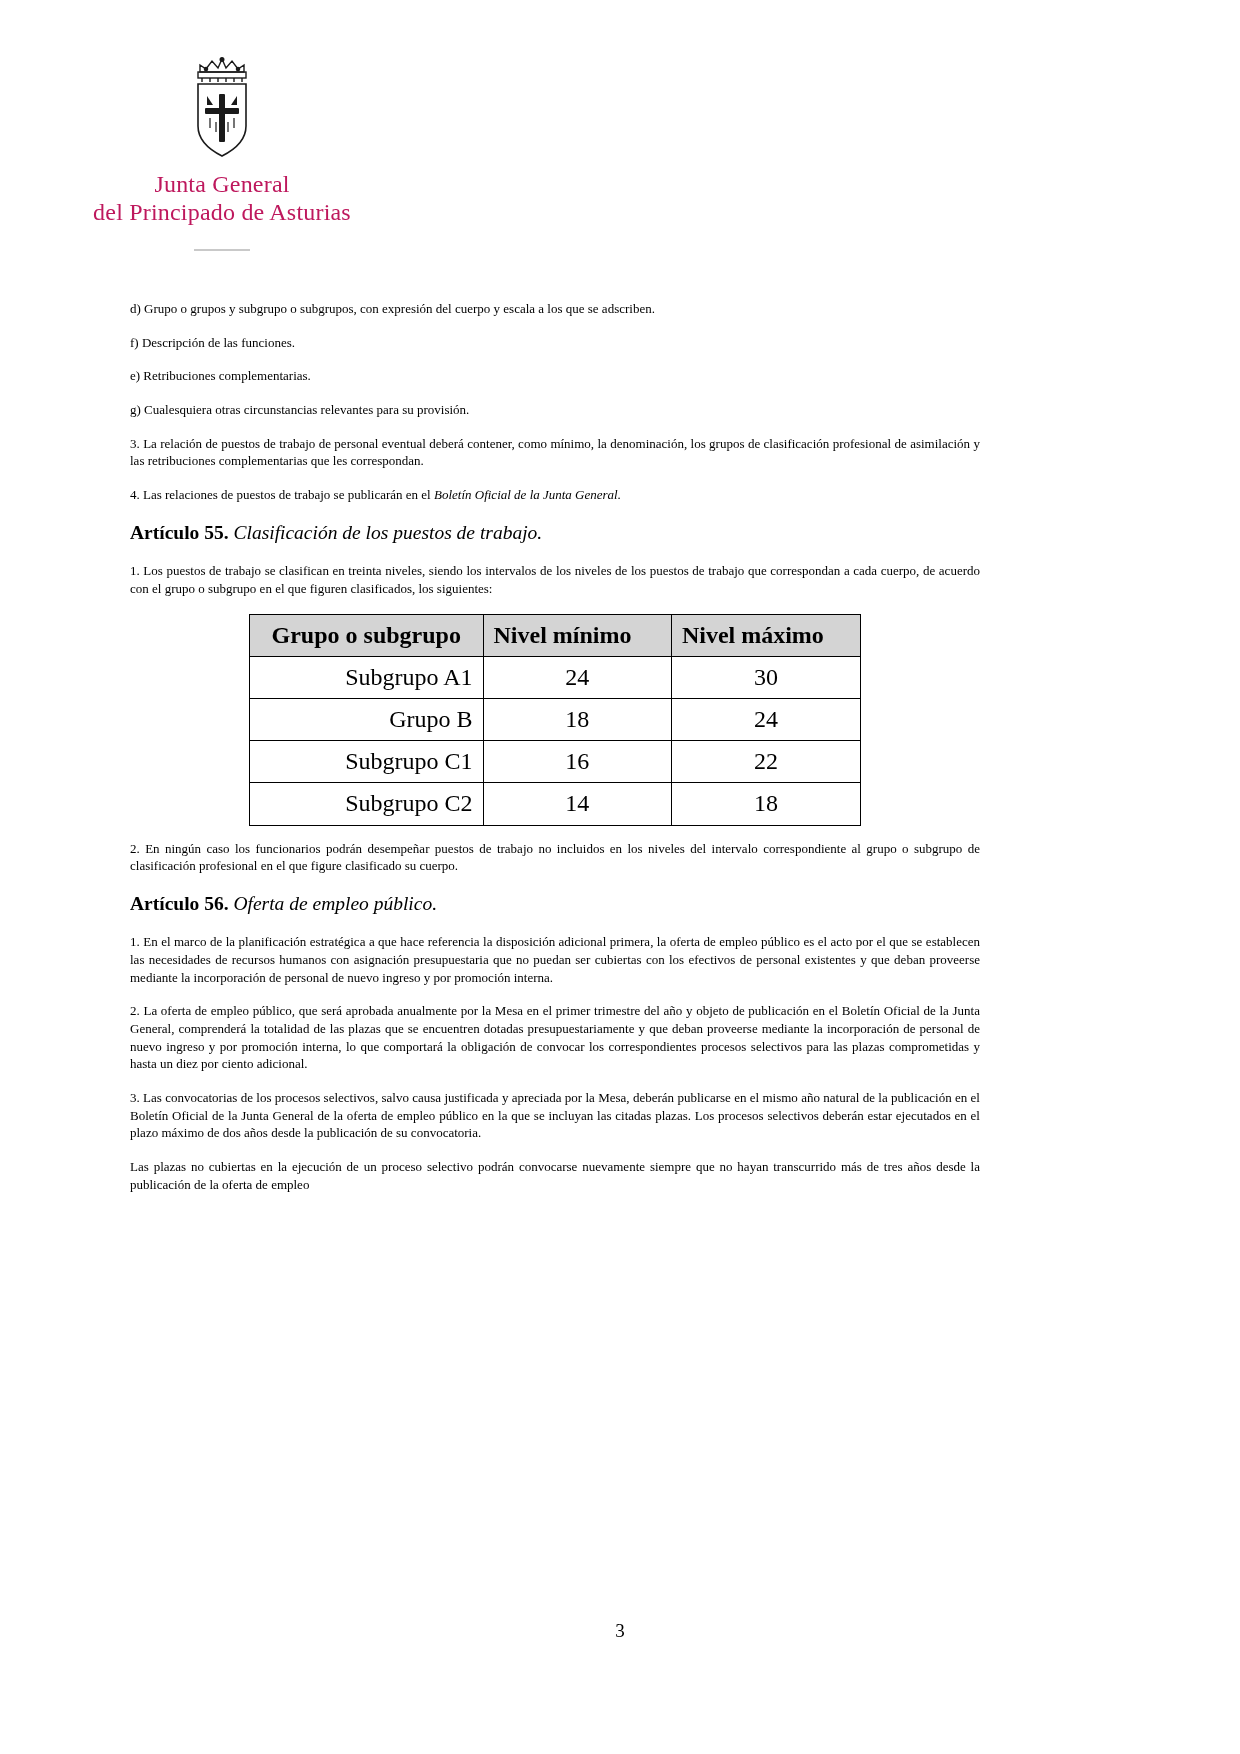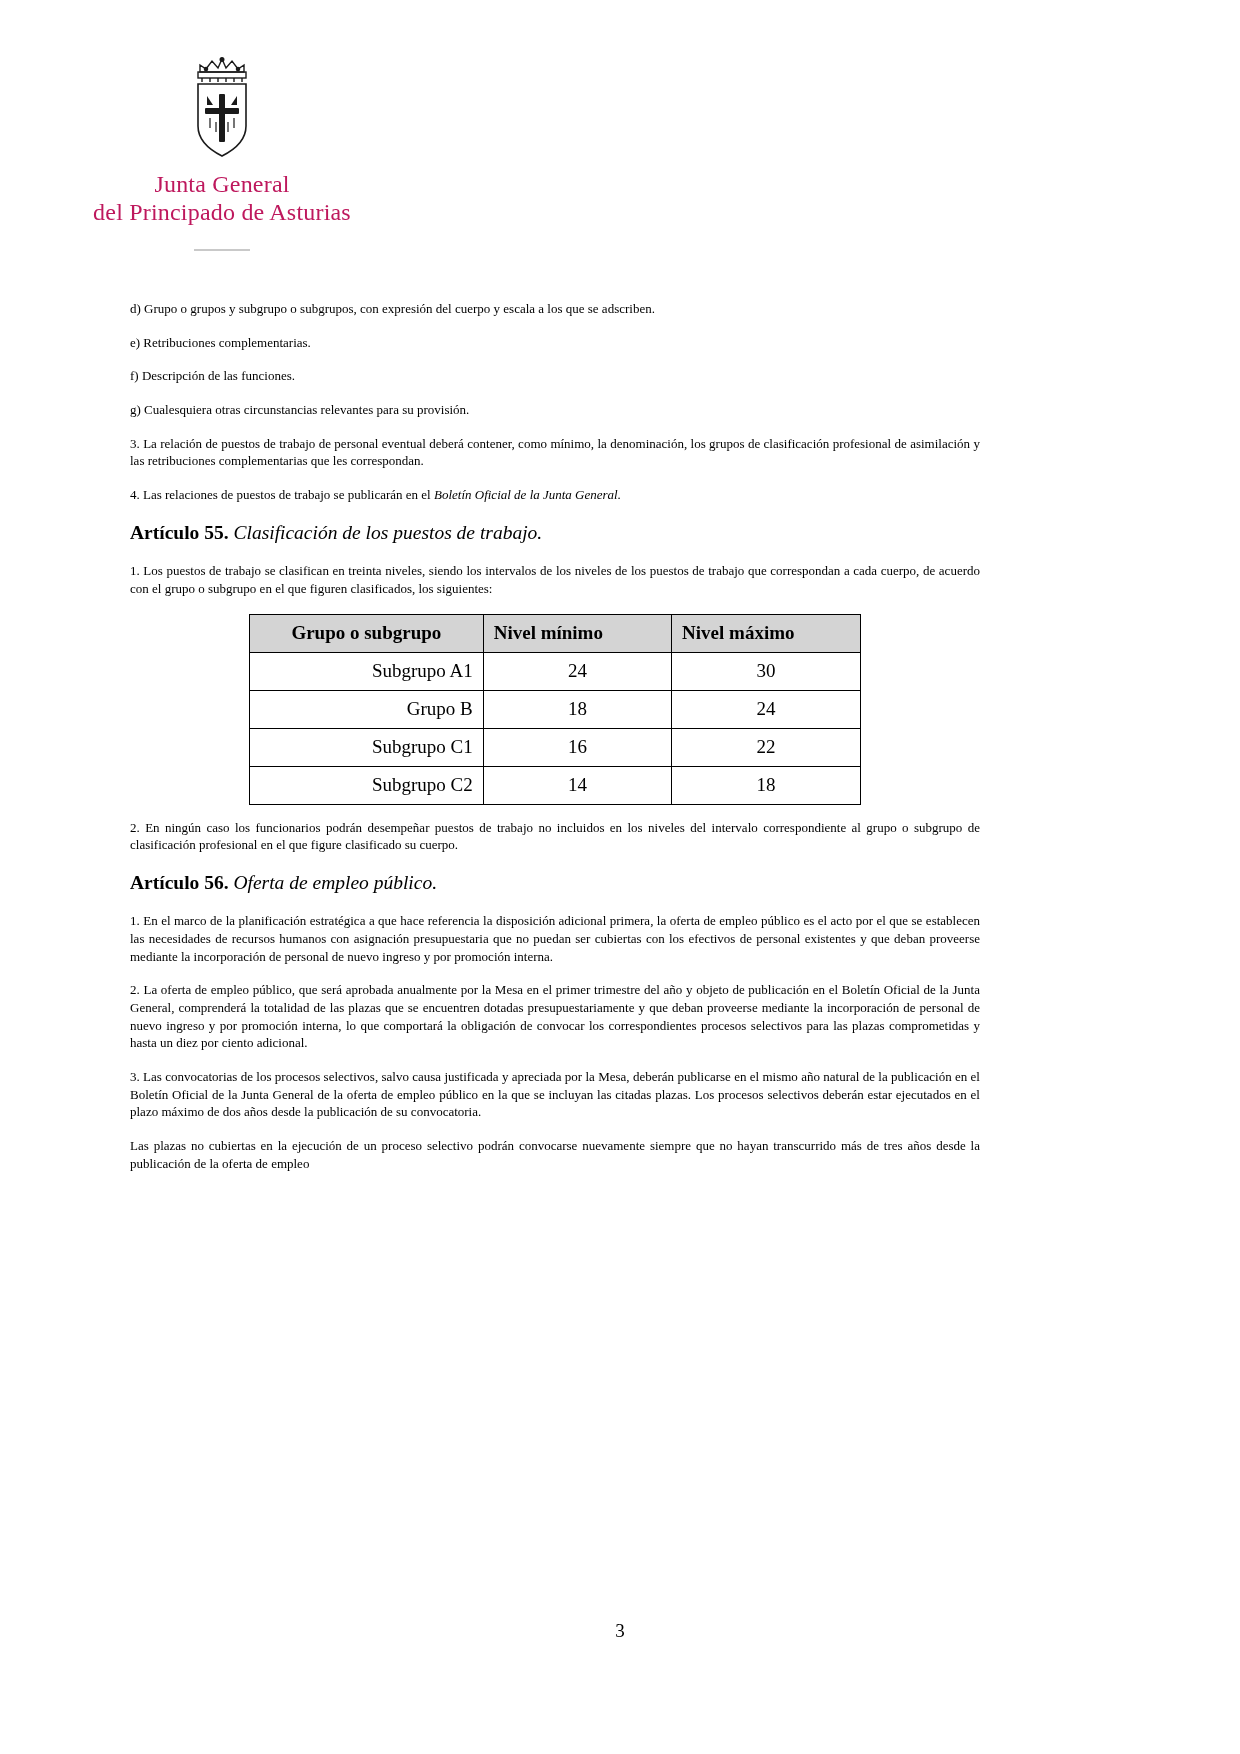--- a/index.html
+++ b/index.html
@@ -79,21 +79,21 @@
   }
 
   
   .tbl-wrap {
     margin: 4px 0 14px 0;
     display: flex;
     justify-content: center;
   }
   table.levels {
     border-collapse: collapse;
-    font-size: 19px;
+    font-size: 24px;
     width: 612px;
   }
   table.levels th,
   table.levels td {
     border: 1px solid #000;
     padding: 5px 10px;
     line-height: 1.3;
     height: 27px;
   }
   table.levels thead th {
@@ -152,22 +152,22 @@
       </g>
     </svg>
     <div class="org-name">Junta General
 del Principado de Asturias</div>
     <div class="header-rule"></div>
   </div>
 
   <div class="content">
 
     <p class="para">d) Grupo o grupos y subgrupo o subgrupos, con expresión del cuerpo y escala a los que se adscriben.</p>
+    <p class="para">f) Descripción de las funciones.</p>
     <p class="para">e) Retribuciones complementarias.</p>
-    <p class="para">f) Descripción de las funciones.</p>
     <p class="para">g) Cualesquiera otras circunstancias relevantes para su provisión.</p>
     <p class="para">3. La relación de puestos de trabajo de personal eventual deberá contener, como mínimo, la denominación, los grupos de clasificación profesional de asimilación y las retribuciones complementarias que les correspondan.</p>
 
     <p class="para">
       <span>4. Las relaciones de puestos de trabajo se publicarán en el </span><span class="ital">Boletín Oficial de la Junta General.</span>
     </p>
 
     <p class="art-head">
       <span class="bold">Artículo 55.</span><span class="ital"> Clasificación de los puestos de trabajo.</span>
     </p>

